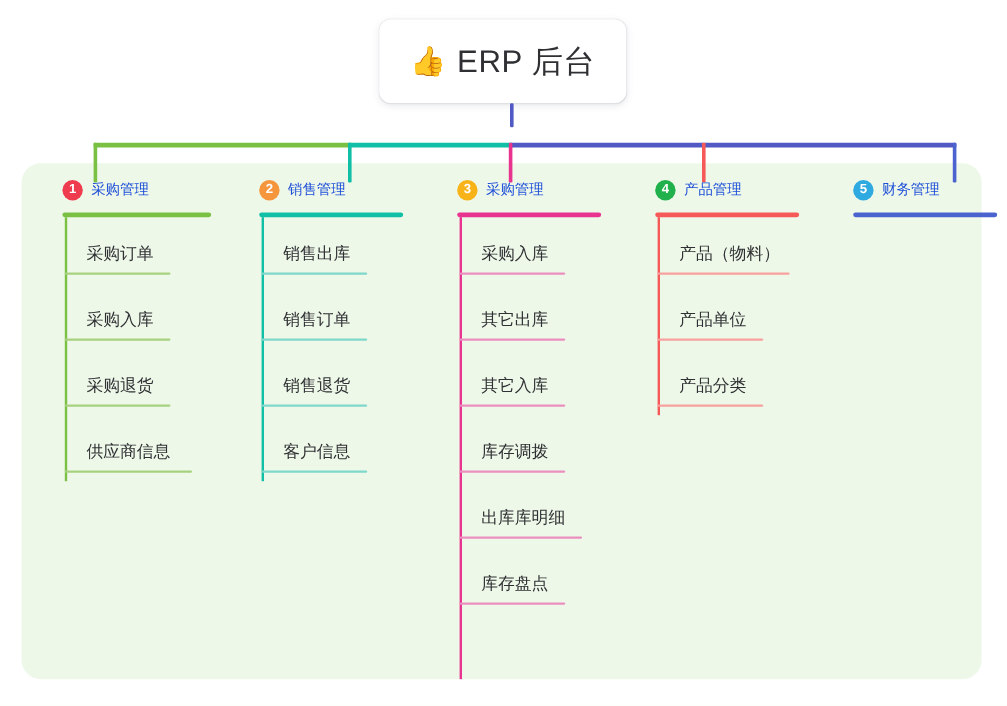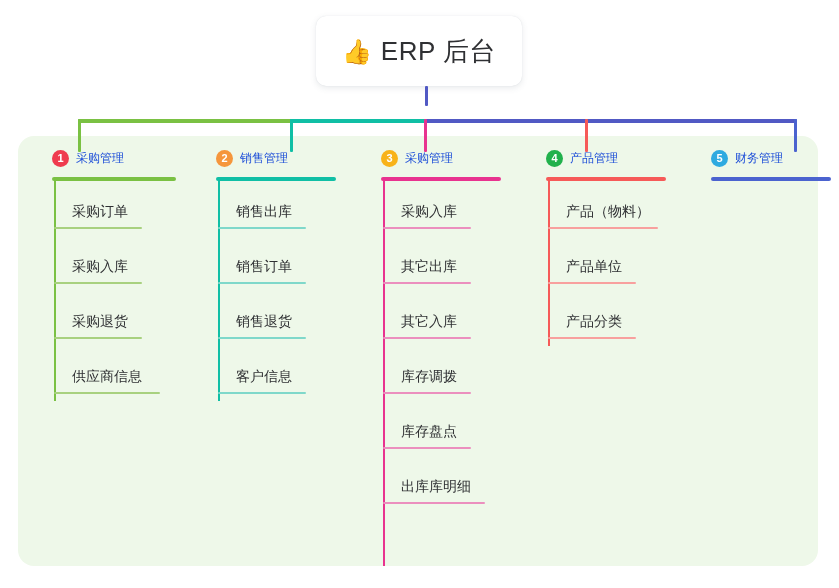--- a/index.html
+++ b/index.html
@@ -239,27 +239,27 @@
           </div>
           <div class="leaf">
             <span class="leaf-text">其它入库</span>
             <div class="leaf-underline" style="width: 88px; background: rgb(235, 143, 190);"></div>
           </div>
           <div class="leaf">
             <span class="leaf-text">库存调拨</span>
             <div class="leaf-underline" style="width: 88px; background: rgb(235, 143, 190);"></div>
           </div>
           <div class="leaf">
-            <span class="leaf-text">库存盘点</span>
-            <div class="leaf-underline" style="width: 88px; background: rgb(235, 143, 190);"></div>
-          </div>
-          <div class="leaf">
             <span class="leaf-text">出库库明细</span>
             <div class="leaf-underline" style="width: 102px; background: rgb(235, 143, 190);"></div>
           </div>
+          <div class="leaf">
+            <span class="leaf-text">库存盘点</span>
+            <div class="leaf-underline" style="width: 88px; background: rgb(235, 143, 190);"></div>
+          </div>
         </div>
       </div>
       <div class="branch" style="left: 530px;">
         <div class="branch-head">
           <span class="badge" style="background: rgb(33, 177, 76);">4</span>
           <span class="branch-label">产品管理</span>
         </div>
         <div class="branch-underline" style="width: 120px; margin-left: 16px; background: rgb(246, 90, 88);"></div>
         <div class="branch-body">
           <div class="spine" style="background: rgb(246, 90, 88); height: 165px;"></div>

